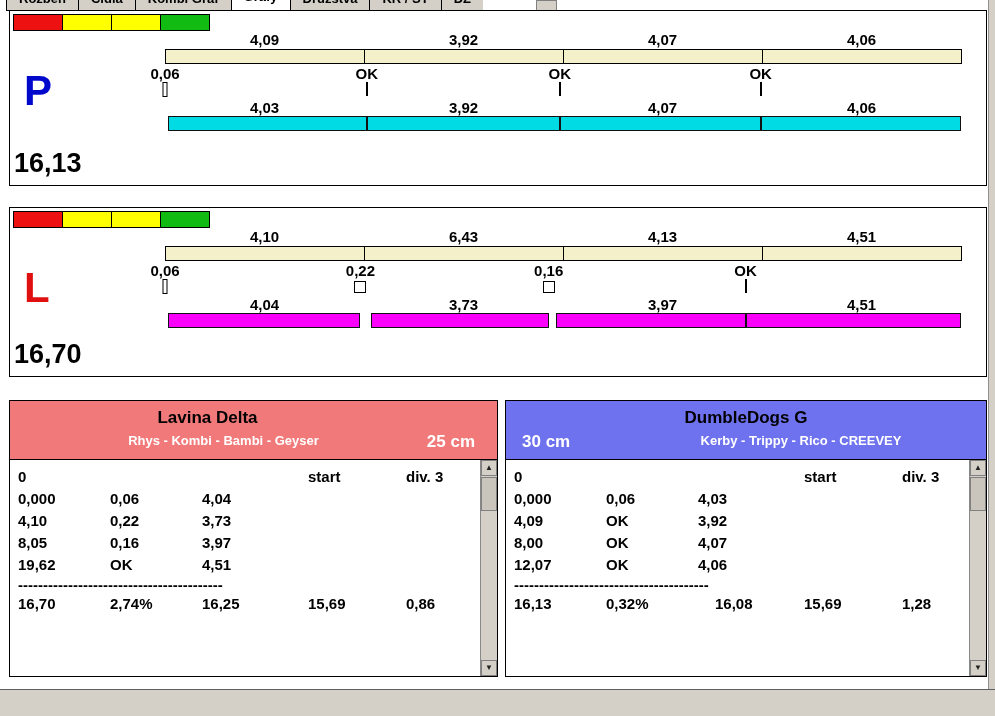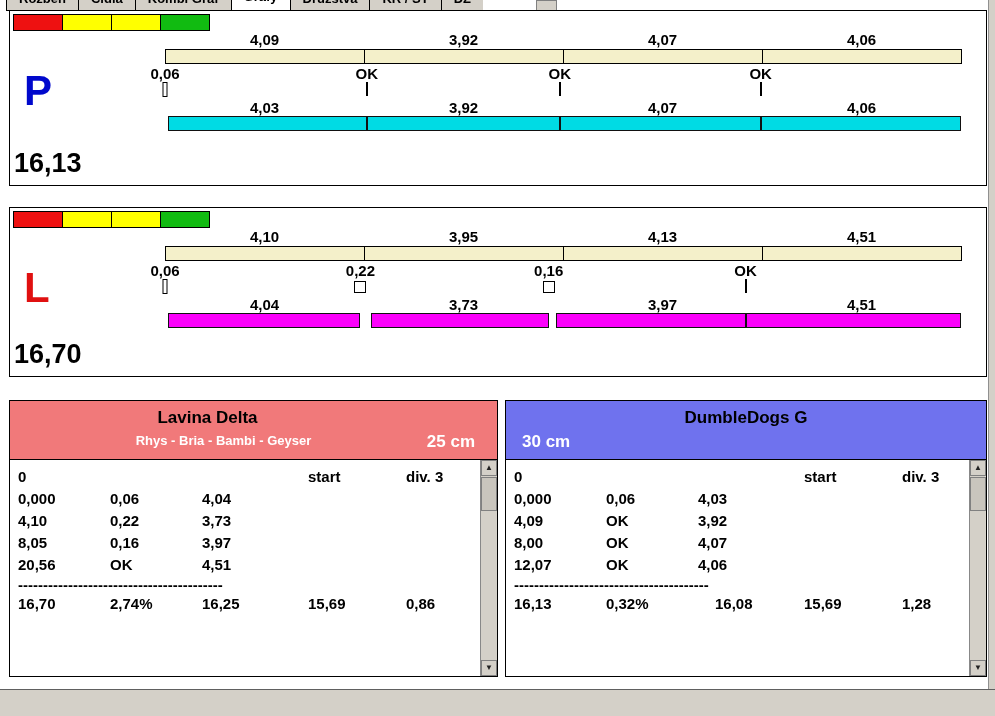--- a/index.html
+++ b/index.html
@@ -138,21 +138,21 @@
   <div class="lane" id="laneL">
     <div class="lights">
         <div class="light" style="background: rgb(238, 17, 17);"></div>
         <div class="light" style="background: rgb(255, 255, 0);"></div>
         <div class="light" style="background: rgb(255, 255, 0);"></div>
         <div class="light" style="background: rgb(17, 187, 17);"></div>
       </div>
     <div class="plot">
       <div class="lbl-row lbl-top">
           <span class="plot-label" style="left: 12.5%;">4,10</span>
-          <span class="plot-label" style="left: 37.5%;">3,95</span>
+          <span class="plot-label" style="left: 37.5%;">6,43</span>
           <span class="plot-label" style="left: 62.5%;">4,13</span>
           <span class="plot-label" style="left: 87.5%;">4,51</span>
         </div>
       <div class="ideal-bar">
           <div class="iseg" style="background: rgb(244, 240, 202);"></div>
           <div class="iseg" style="background: rgb(244, 240, 202);"></div>
           <div class="iseg" style="background: rgb(244, 240, 202);"></div>
           <div class="iseg" style="background: rgb(244, 240, 202);"></div>
         </div>
       <div class="lbl-row lbl-mid">
@@ -182,21 +182,21 @@
     </div>
     <div class="letter" style="color: rgb(224, 16, 16);">L</div>
     <div class="total">16,70</div>
   </div>
 
 
   <div class="team" id="team0">
     <div class="team-header" style="background: rgb(241, 121, 122);">
       <div class="team-name" style="width:395px;">Lavina Delta</div>
       <div class="team-sub">
-        <span class="dogs" style="padding-right:60px;">Rhys - Bria - Bambi - Geyser</span>
+        <span class="dogs" style="padding-right:60px;">Rhys - Kombi - Bambi - Geyser</span>
       </div>
       <div class="size-badge" style="right:22px;">25 cm</div>
     </div>
     <div class="team-table">
       <div class="rows">
           <div class="trow">
             <span class="tcell" style="left: 8px;">0</span>
             <span class="tcell" style="left: 298px;">start</span>
             <span class="tcell" style="left: 396px;">div. 3</span>
           </div>
@@ -209,21 +209,21 @@
             <span class="tcell" style="left: 8px;">4,10</span>
             <span class="tcell" style="left: 100px;">0,22</span>
             <span class="tcell" style="left: 192px;">3,73</span>
           </div>
           <div class="trow">
             <span class="tcell" style="left: 8px;">8,05</span>
             <span class="tcell" style="left: 100px;">0,16</span>
             <span class="tcell" style="left: 192px;">3,97</span>
           </div>
           <div class="trow">
-            <span class="tcell" style="left: 8px;">20,56</span>
+            <span class="tcell" style="left: 8px;">19,62</span>
             <span class="tcell" style="left: 100px;">OK</span>
             <span class="tcell" style="left: 192px;">4,51</span>
           </div>
           <div class="trow dash-row">-----------------------------------------</div>
           <div class="trow">
             <span class="tcell" style="left: 8px;">16,70</span>
             <span class="tcell" style="left: 100px;">2,74%</span>
             <span class="tcell" style="left: 192px;">16,25</span>
             <span class="tcell" style="left: 298px;">15,69</span>
             <span class="tcell" style="left: 396px;">0,86</span>
@@ -233,20 +233,23 @@
         <div class="sb-btn sb-up">▲</div>
         <div class="sb-thumb"></div>
         <div class="sb-btn sb-down">▼</div>
       </div>
     </div>
   </div>
 
   <div class="team" id="team1">
     <div class="team-header" style="background: rgb(111, 114, 238);">
       <div class="team-name">DumbleDogs G</div>
+      <div class="team-sub">
+        <span class="dogs" style="padding-left:110px;">Kerby - Trippy - Rico - CREEVEY</span>
+      </div>
       <div class="size-badge" style="left:16px;">30 cm</div>
     </div>
     <div class="team-table">
       <div class="rows">
           <div class="trow">
             <span class="tcell" style="left: 8px;">0</span>
             <span class="tcell" style="left: 298px;">start</span>
             <span class="tcell" style="left: 396px;">div. 3</span>
           </div>
           <div class="trow">

